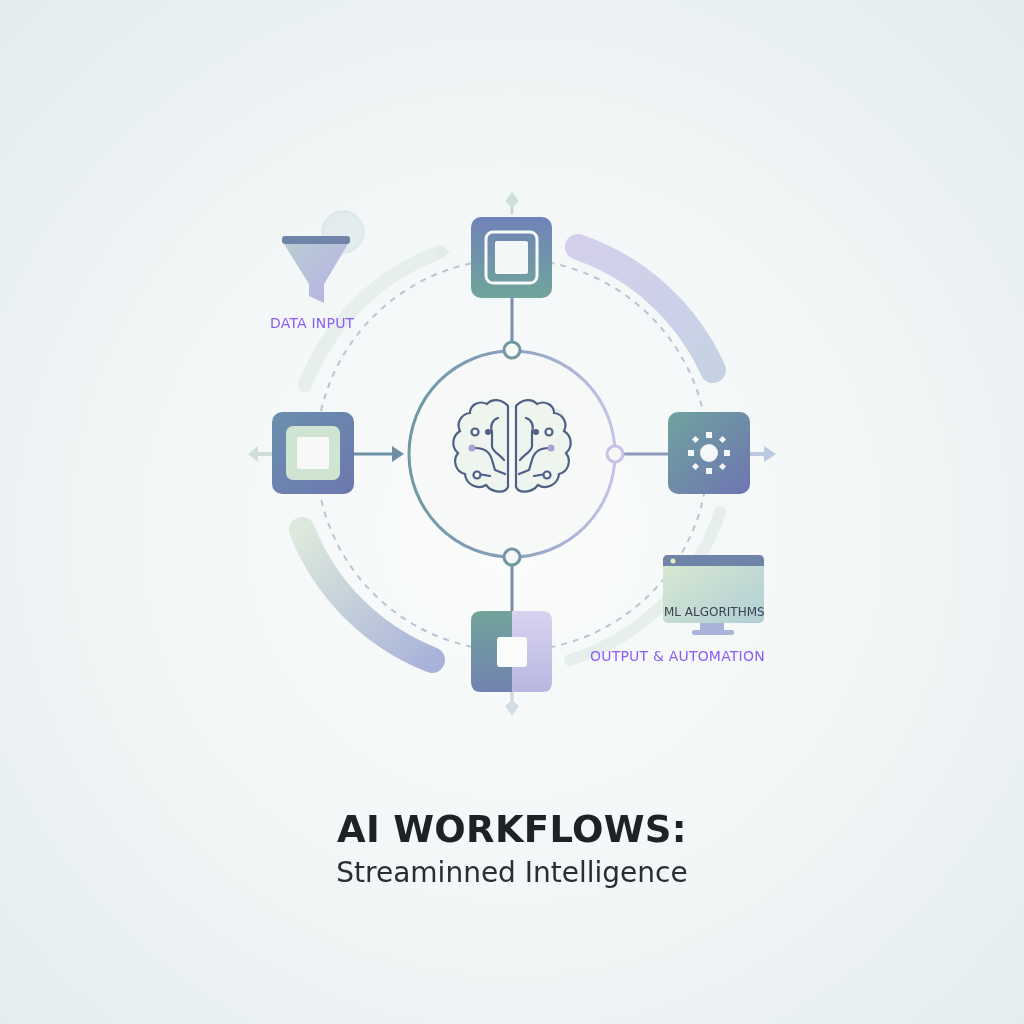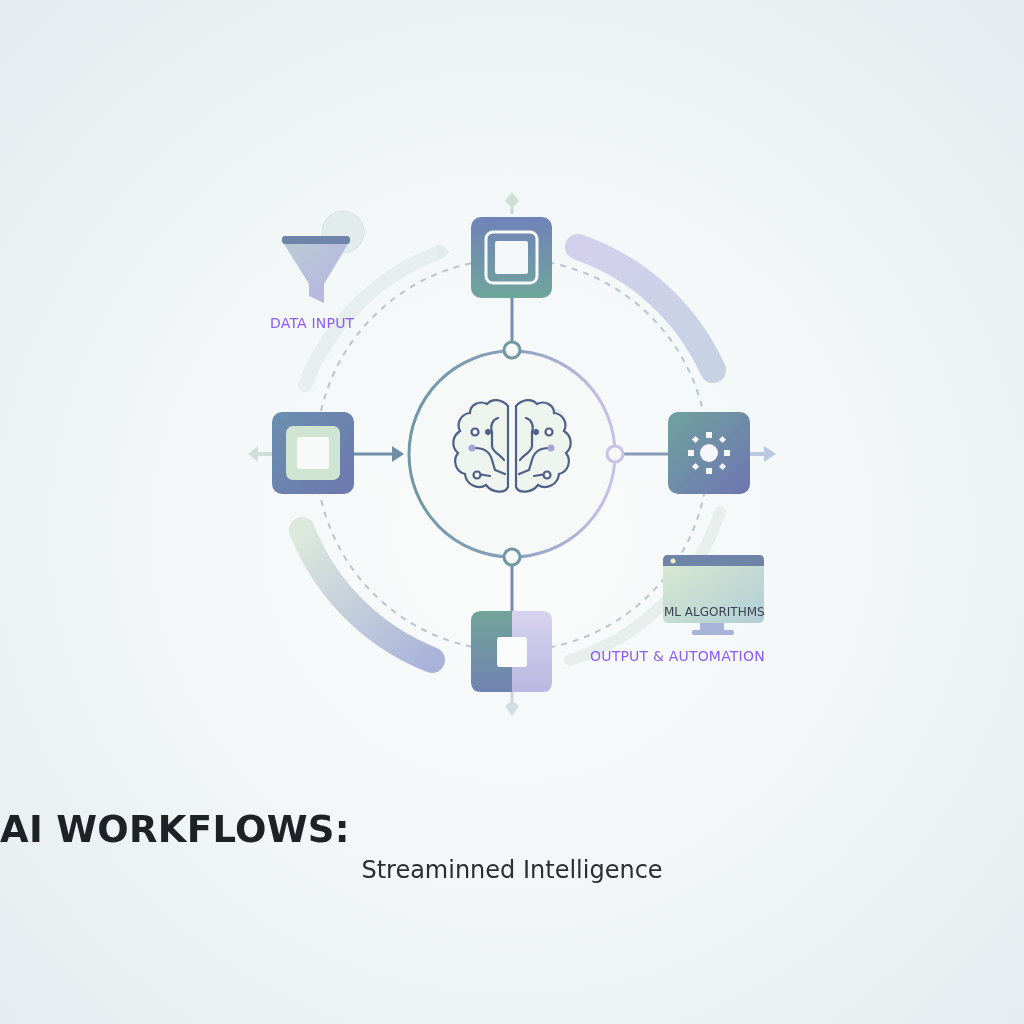--- a/index.html
+++ b/index.html
@@ -13,27 +13,27 @@
       position:absolute; color:#8b5cf6; font-family:"DejaVu Sans", sans-serif;
       font-size:14px; letter-spacing:0.2px; white-space:nowrap;
     }
     #label-data-input { left:270px; top:315px; }
     #label-output { left:590px; top:648px; }
     #label-ml {
       position:absolute; left:664px; top:585px; width:100px; text-align:center;
       font-size:12px; color:#3b4352; white-space:nowrap;margin-top:20px;
     }
     #title {
-      position:absolute; left:0; top:808px; width:1024px; text-align:left;
+      position:absolute; left:0; top:808px; width:1024px; text-align:center;
       font-family:"DejaVu Sans", sans-serif; font-weight:bold; font-size:37px; color:#1e2226;
       letter-spacing:0.3px;
     }
     #subtitle {
       position:absolute; left:0; top:856px; width:1024px; text-align:center;
-      font-family:"DejaVu Sans", sans-serif; font-size:24px; color:#2a2e33;
+      font-family:"DejaVu Sans", sans-serif; font-size:28px; color:#2a2e33;
     }
   </style>
 </head>
 <body>
 
 <svg id="diagram" viewBox="0 0 1024 1024" xmlns="http://www.w3.org/2000/svg">
   <defs>
     <linearGradient id="gTop" x1="0" y1="0" x2="0" y2="1">
       <stop offset="0" stop-color="#7182b8"></stop>
       <stop offset="1" stop-color="#6fa59b"></stop>

